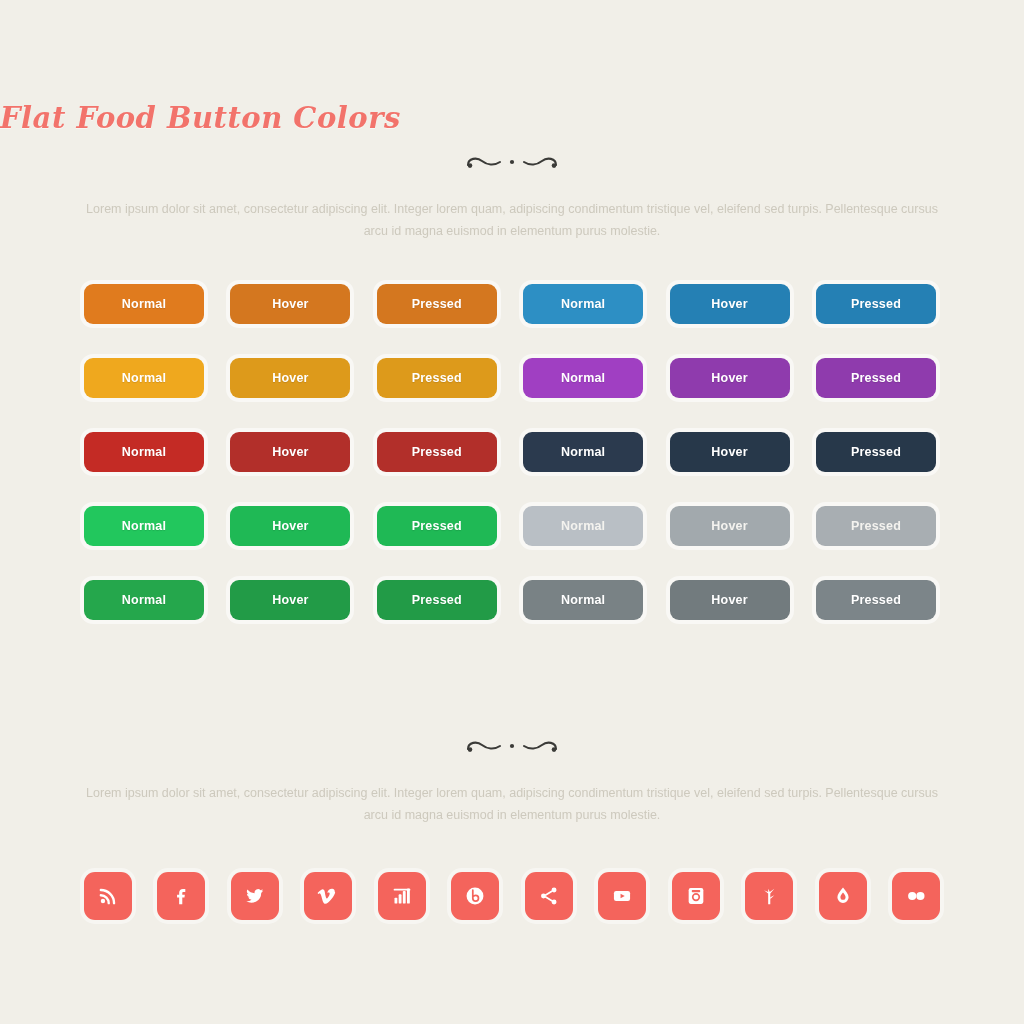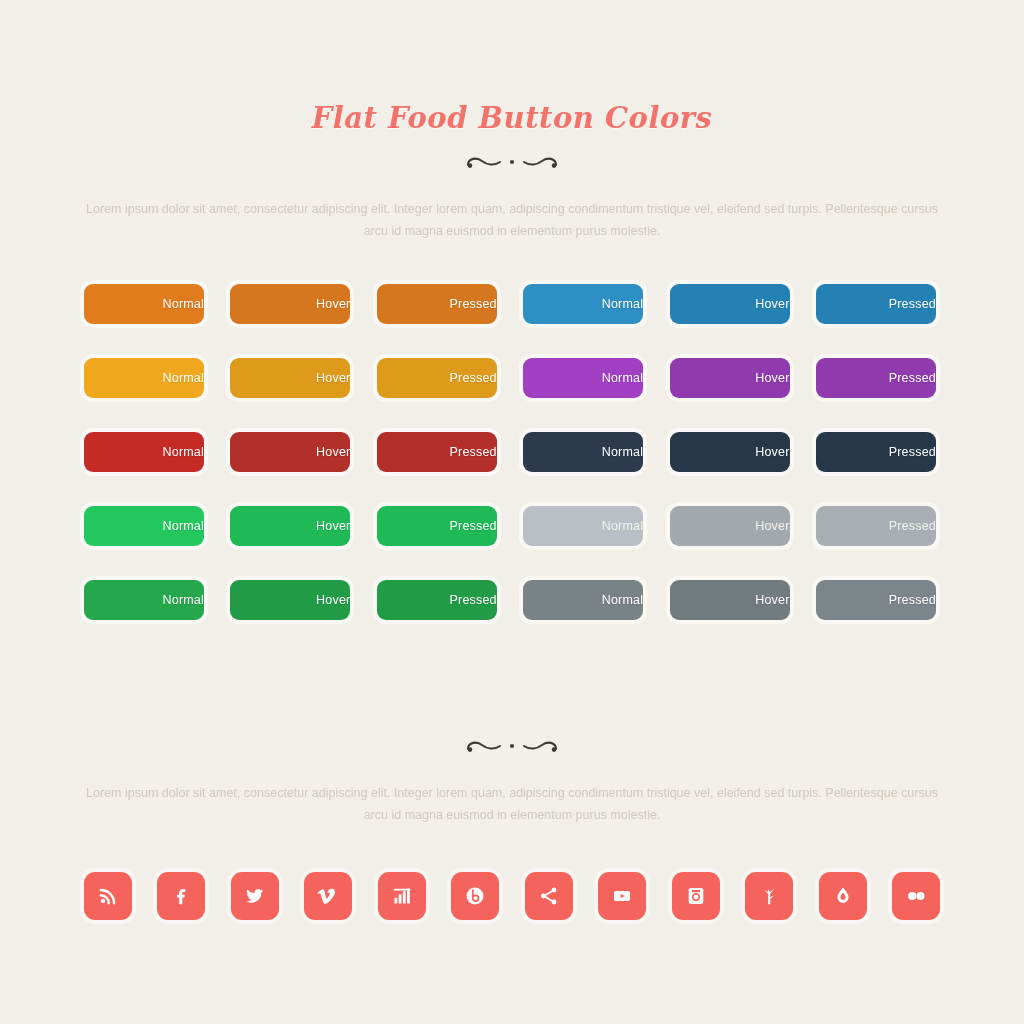--- a/index.html
+++ b/index.html
@@ -17,21 +17,21 @@
 
   .page {
     width: 1024px;
     height: 1024px;
     position: relative;
     box-sizing: border-box;
   }
 
   
   .section-title {
-    text-align: center;
+    text-align: left;
     color: #f2736b;
     font-family: "DejaVu Serif", serif;
     font-style: italic;
     font-weight: bold;
     font-size: 29px;
     letter-spacing: 0.5px;
     line-height: 1.1;
     margin: 0;
     padding: 0;
     text-shadow: 0 1px 0 rgba(255,255,255,0.5);
@@ -66,27 +66,27 @@
     column-gap: 26.4px;
     row-gap: 34px;
   }
 
   .flat-btn {
     height: 40px;
     border: 0;
     border-radius: 9px;
     color: #ffffff;
     font-family: "Liberation Sans", sans-serif;
-    font-weight: normal;
+    font-weight: bold;
     font-size: 12.5px;
     letter-spacing: 0.2px;
     cursor: pointer;
     display: flex;
     align-items: center;
-    justify-content: flex-end;
+    justify-content: center;
     padding: 0;
     text-shadow: 0 1px 1px rgba(0,0,0,0.12);
     box-shadow: 0 0 0 4px rgba(255,255,255,0.55);
   }
   .flat-btn.muted { color: #f4f3ef; text-shadow: none; }
 
   
   .social-row {
     width: 856px;
     margin: 0 auto;

